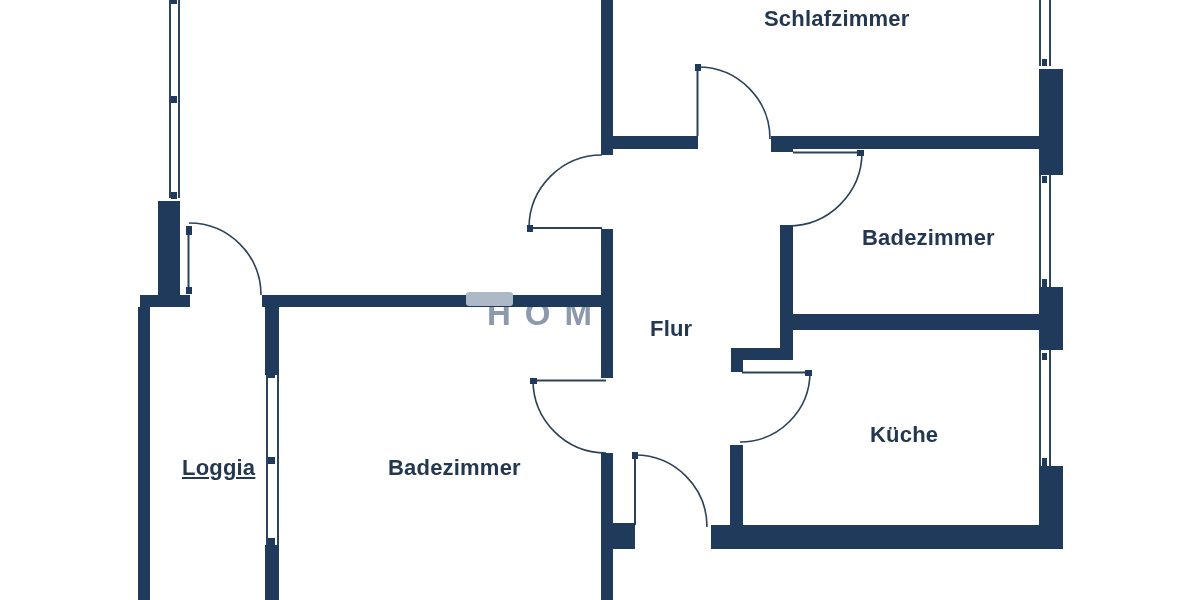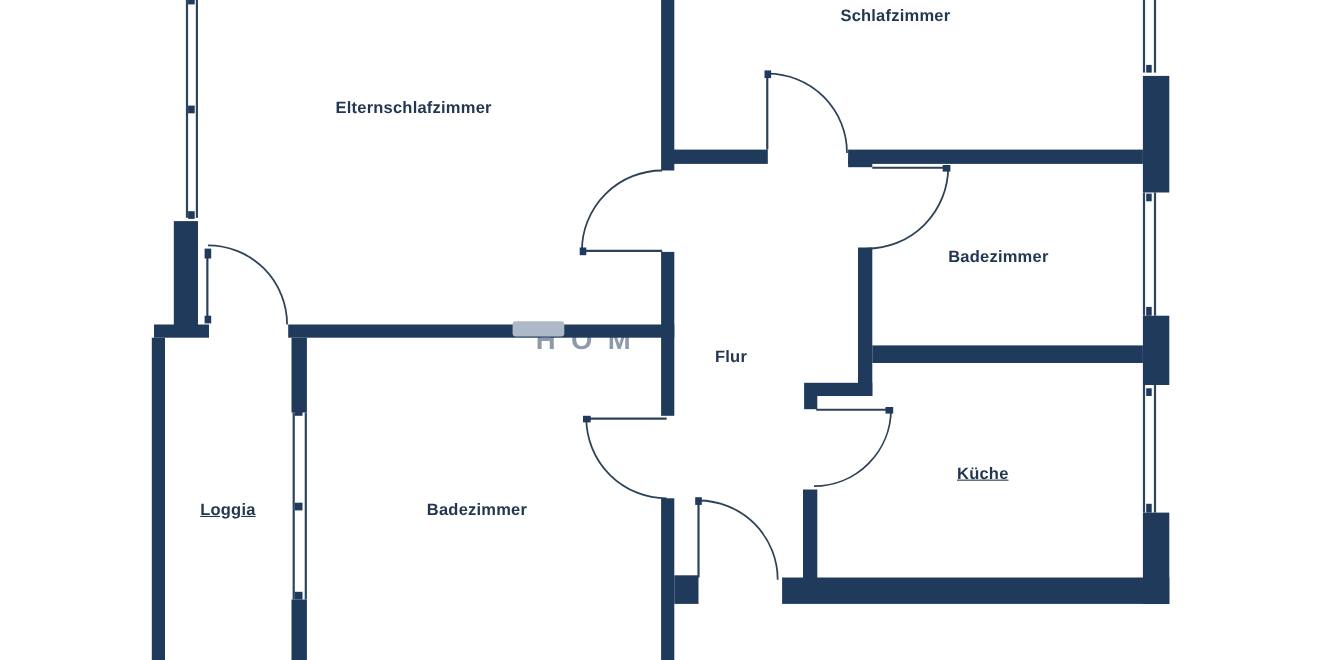--- a/index.html
+++ b/index.html
@@ -5,25 +5,25 @@
   html,body{margin:0;padding:0;background:#ffffff;}
   #plan{
     position:relative;width:1200px;height:600px;background:#ffffff;
     overflow:hidden;font-family:"Liberation Sans",sans-serif;
   }
   .wall{position:absolute;background:#203a5c;z-index:3;}
   .wline{position:absolute;background:#2b445f;z-index:3;}
   .wtick{position:absolute;background:#203a5c;z-index:4;}
   #door-svg{position:absolute;left:0;top:0;z-index:2;}
   .room-label{
-    position:absolute;color:#233850;font-size:15px;font-weight:bold;
+    position:absolute;color:#233850;font-size:22px;font-weight:bold;
     letter-spacing:0.2px;white-space:nowrap;z-index:5;
   }
   .wm-text{
-    position:absolute;color:#8d99ac;font-size:25px;font-weight:bold;
+    position:absolute;color:#8d99ac;font-size:33px;font-weight:bold;
     letter-spacing:14px;z-index:1;line-height:1;
   }
   .wm-block{
     position:absolute;background:#aeb9c7;border-radius:3px;z-index:4;
   }
 </style>
 </head>
 <body>
 
 <div id="plan">
@@ -89,20 +89,19 @@
     <div class="wtick" style="left: 1042px; top: 353px; width: 5px; height: 7px;"></div>
     <div class="wtick" style="left: 1042px; top: 458px; width: 5px; height: 8px;"></div>
     <div class="wtick" style="left: 527px; top: 224.5px; width: 6px; height: 7px;"></div>
     <div class="wtick" style="left: 185.5px; top: 226px; width: 6px; height: 9px;"></div>
     <div class="wtick" style="left: 185.5px; top: 287px; width: 6px; height: 7px;"></div>
     <div class="wtick" style="left: 694.5px; top: 64px; width: 6px; height: 7px;"></div>
     <div class="wtick" style="left: 857px; top: 149.5px; width: 7px; height: 6px;"></div>
     <div class="wtick" style="left: 805px; top: 369.5px; width: 7px; height: 6px;"></div>
     <div class="wtick" style="left: 632px; top: 452px; width: 6px; height: 7px;"></div>
     <div class="wtick" style="left: 530px; top: 377.5px; width: 7px; height: 6px;"></div>
-    <div class="room-label" style="left: 305px; top: 90px;">Elternschlafzimmer</div>
     <div class="room-label" style="left: 764px; top: 6px;">Schlafzimmer</div>
     <div class="room-label" style="left: 862px; top: 225px;">Badezimmer</div>
     <div class="room-label" style="left: 650px; top: 316px;">Flur</div>
-    <div class="room-label" style="left: 870px; top: 422px; text-decoration: underline;">Küche</div>
+    <div class="room-label" style="left: 870px; top: 422px;">Küche</div>
     <div class="room-label" style="left: 182px; top: 455px; text-decoration: underline;">Loggia</div>
     <div class="room-label" style="left: 388px; top: 455px;">Badezimmer</div>
   </div>
 
 </body></html>

